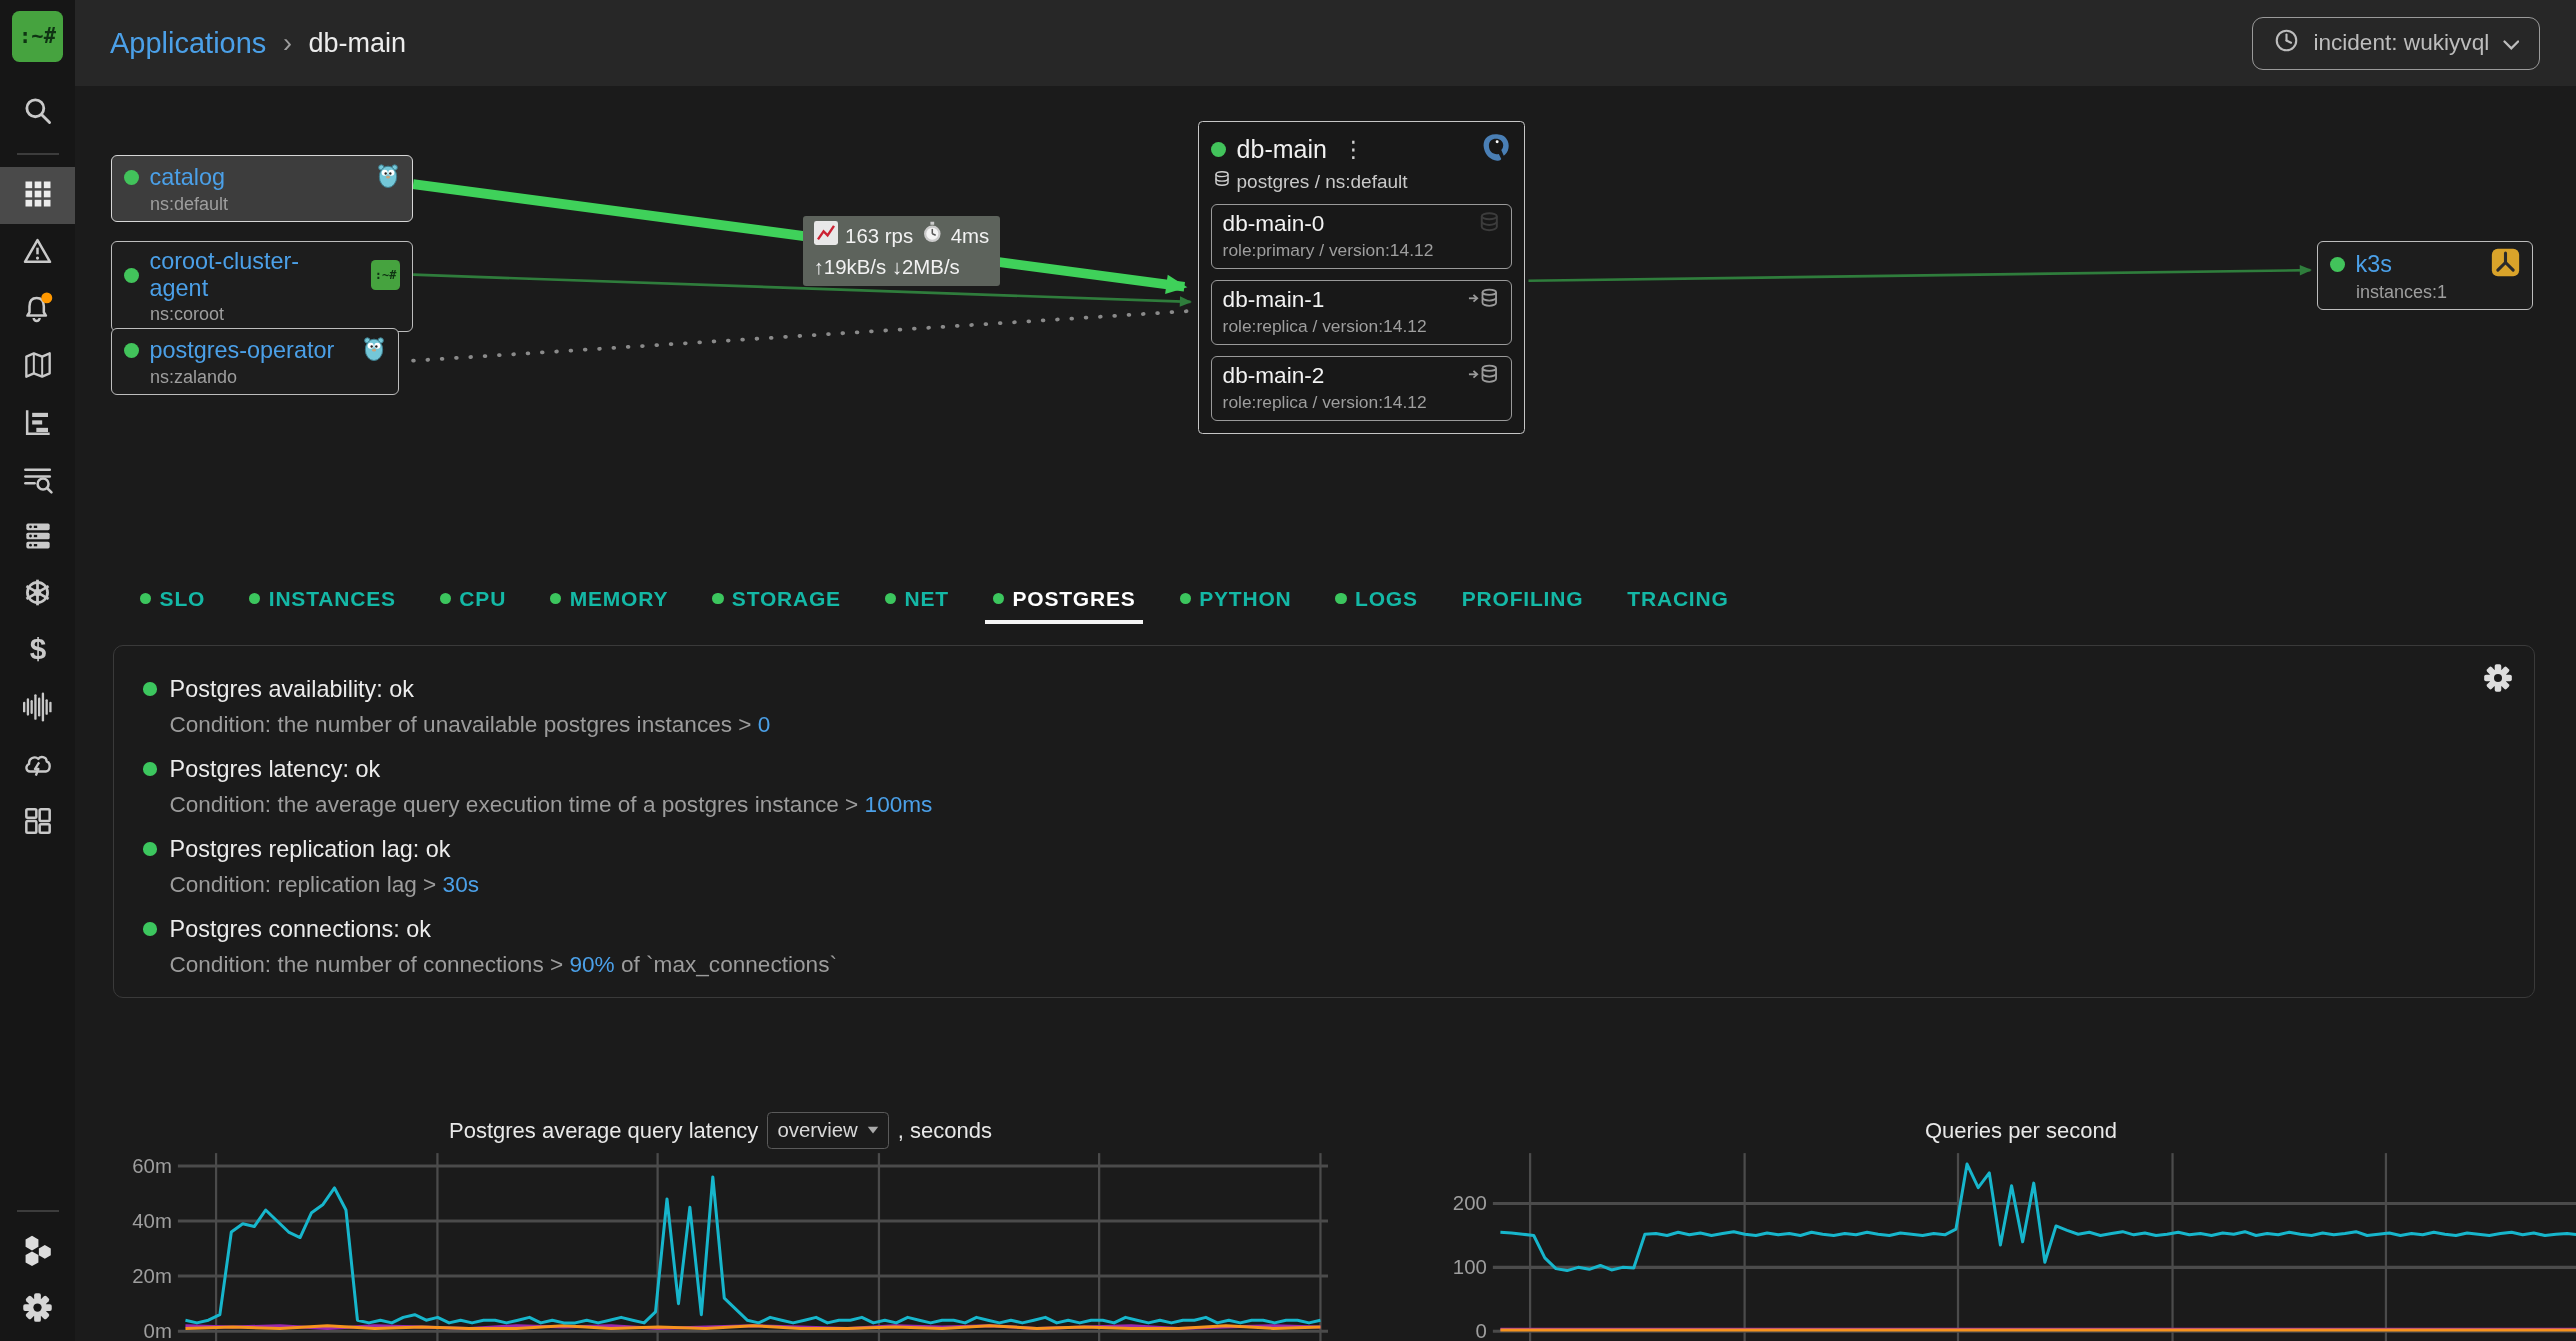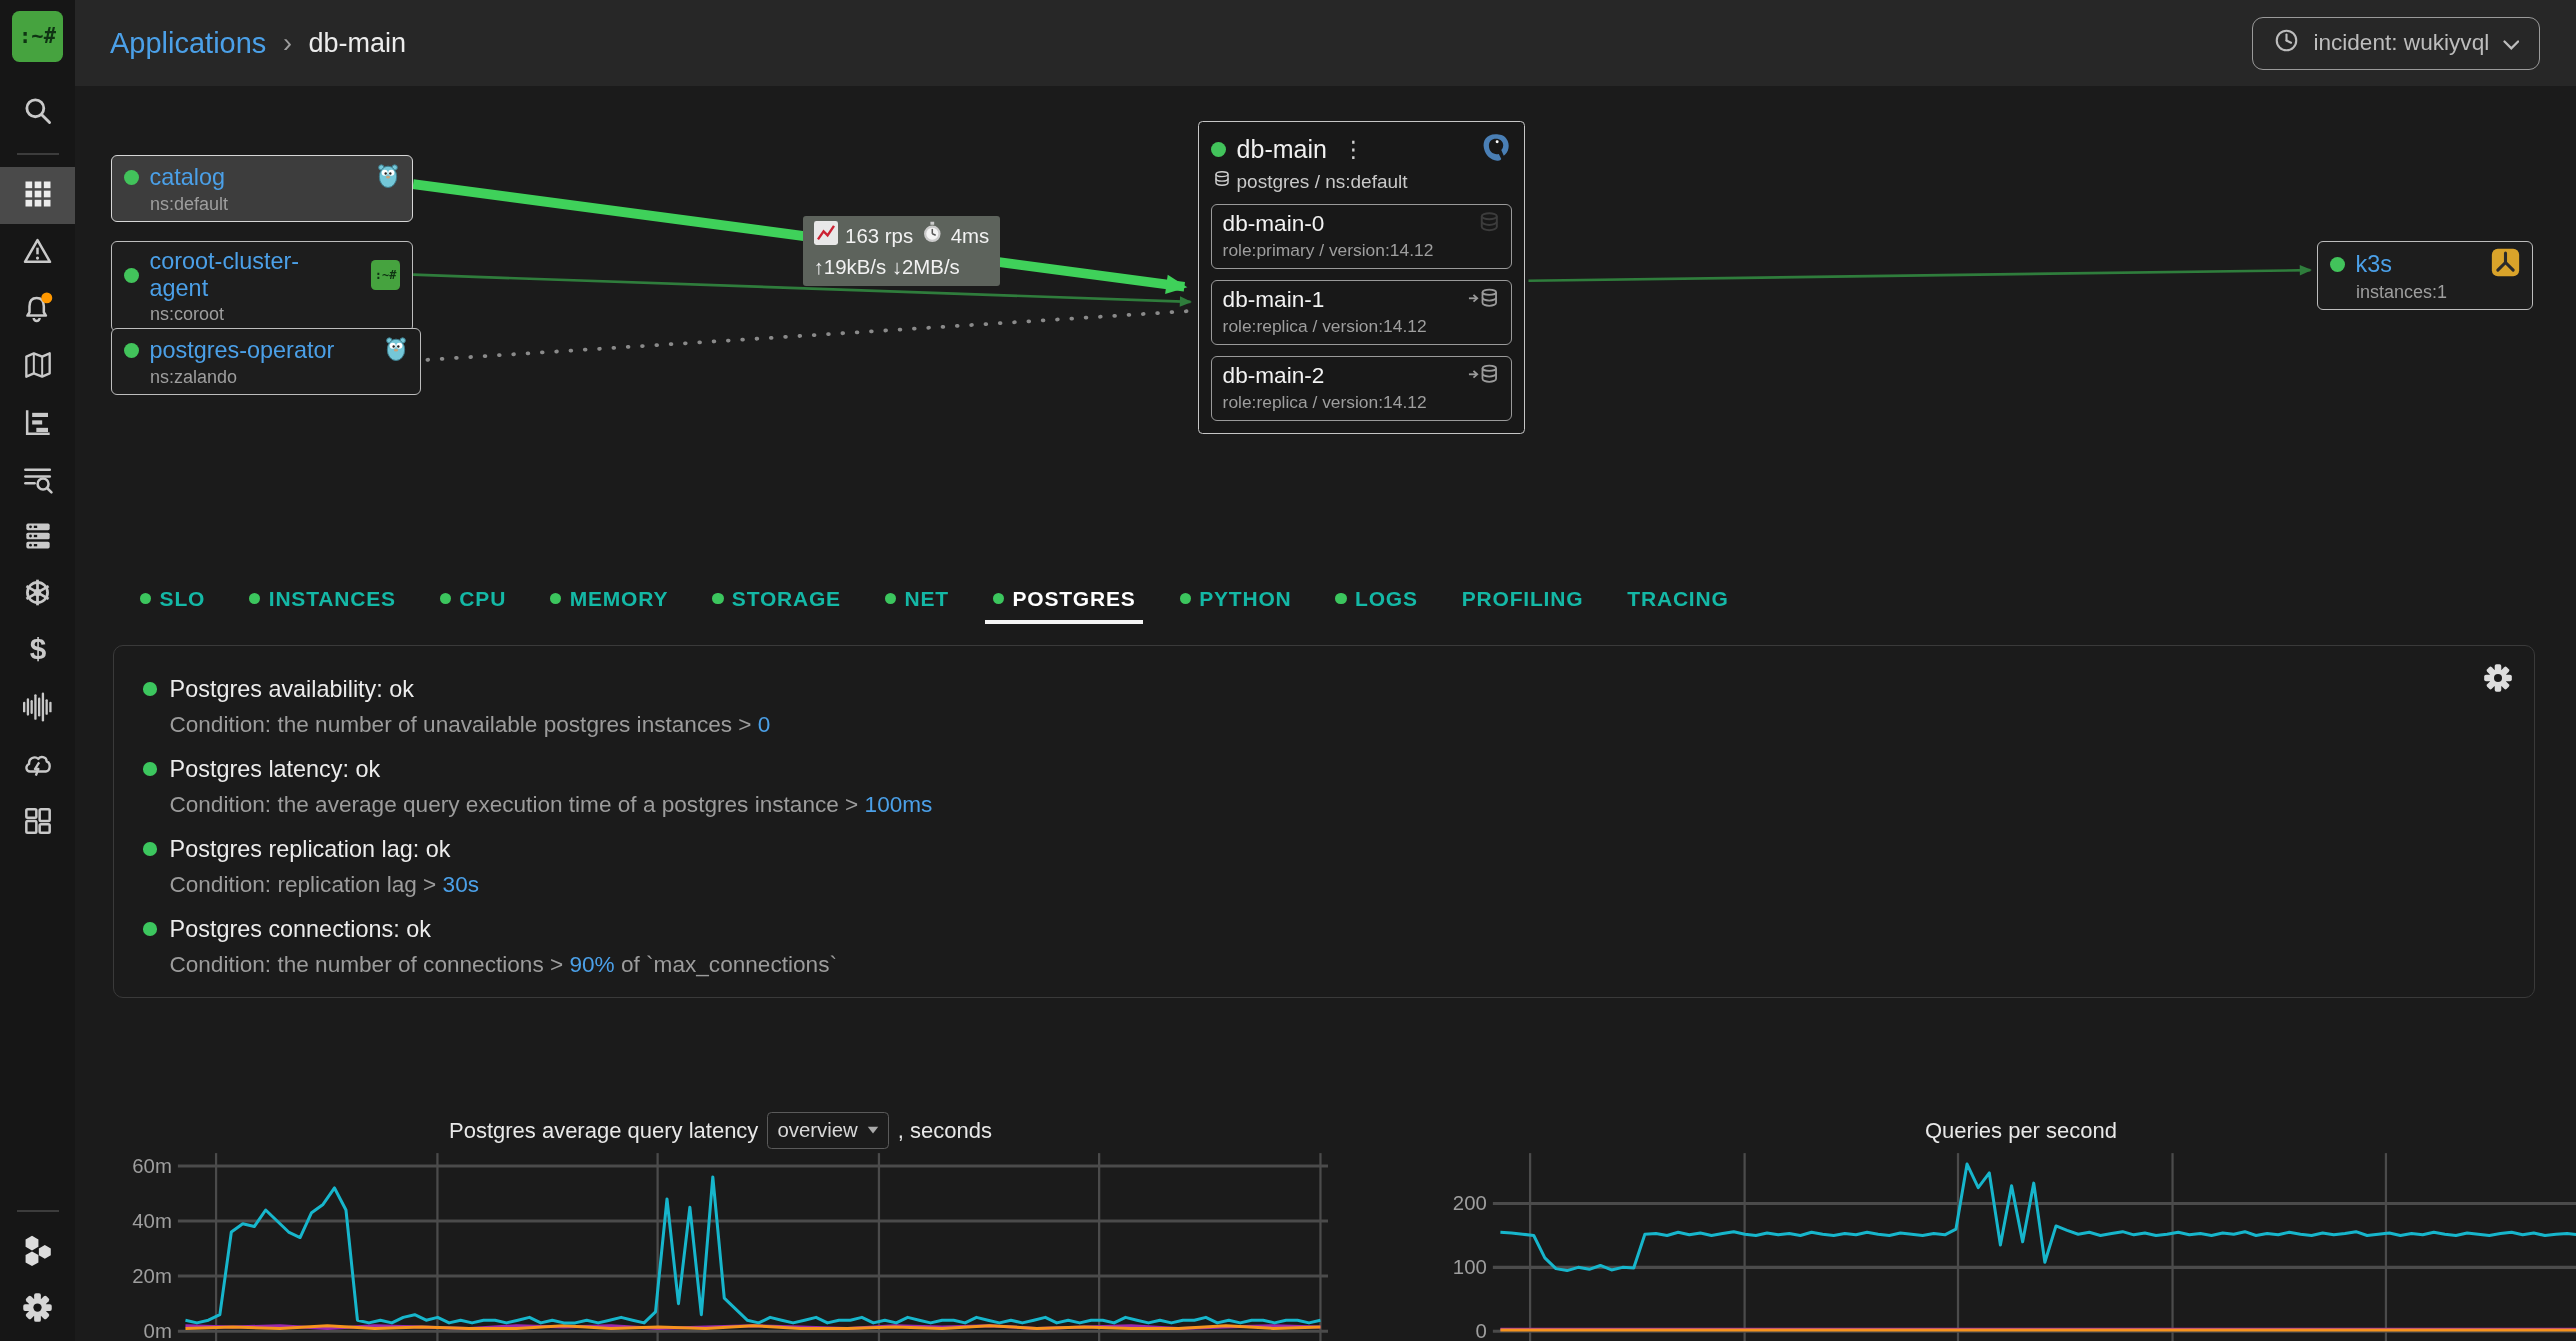--- a/index.html
+++ b/index.html
@@ -300,21 +300,21 @@
     <div class="node" style="left:36px; top:155px; width:302px;">
       <div class="node-row">
         <span class="dot"></span>
         <span class="node-name">coroot-cluster-agent</span>
         <span class="spacer"></span>
         <span style="width:30px;height:30px;border-radius:4.5px;background:#46a33f;display:inline-flex;align-items:center;justify-content:center;font-family:'DejaVu Sans Mono',monospace;font-weight:bold;font-size:12px;color:#0f3413;">:~#</span>
       </div>
       <div class="node-sub">ns:coroot</div>
     </div>
 
-    <div class="node" style="left:36px; top:242px; width:310px;">
+    <div class="node" style="left:36px; top:242px; width:288px;">
       <div class="node-row">
         <span class="dot"></span>
         <span class="node-name">postgres-operator</span>
         <span class="spacer"></span>
         <span><svg width="24" height="27" viewBox="0 0 36 40">
               <circle cx="8" cy="8" r="4" fill="#74c7d8" stroke="#3d7c8c" stroke-width="1.5"></circle>
               <circle cx="28" cy="8" r="4" fill="#74c7d8" stroke="#3d7c8c" stroke-width="1.5"></circle>
               <ellipse cx="18" cy="22" rx="13" ry="16" fill="#74c7d8" stroke="#3d7c8c" stroke-width="1.5"></ellipse>
               <circle cx="13" cy="16" r="4.5" fill="#fff"></circle>
               <circle cx="23" cy="16" r="4.5" fill="#fff"></circle>

